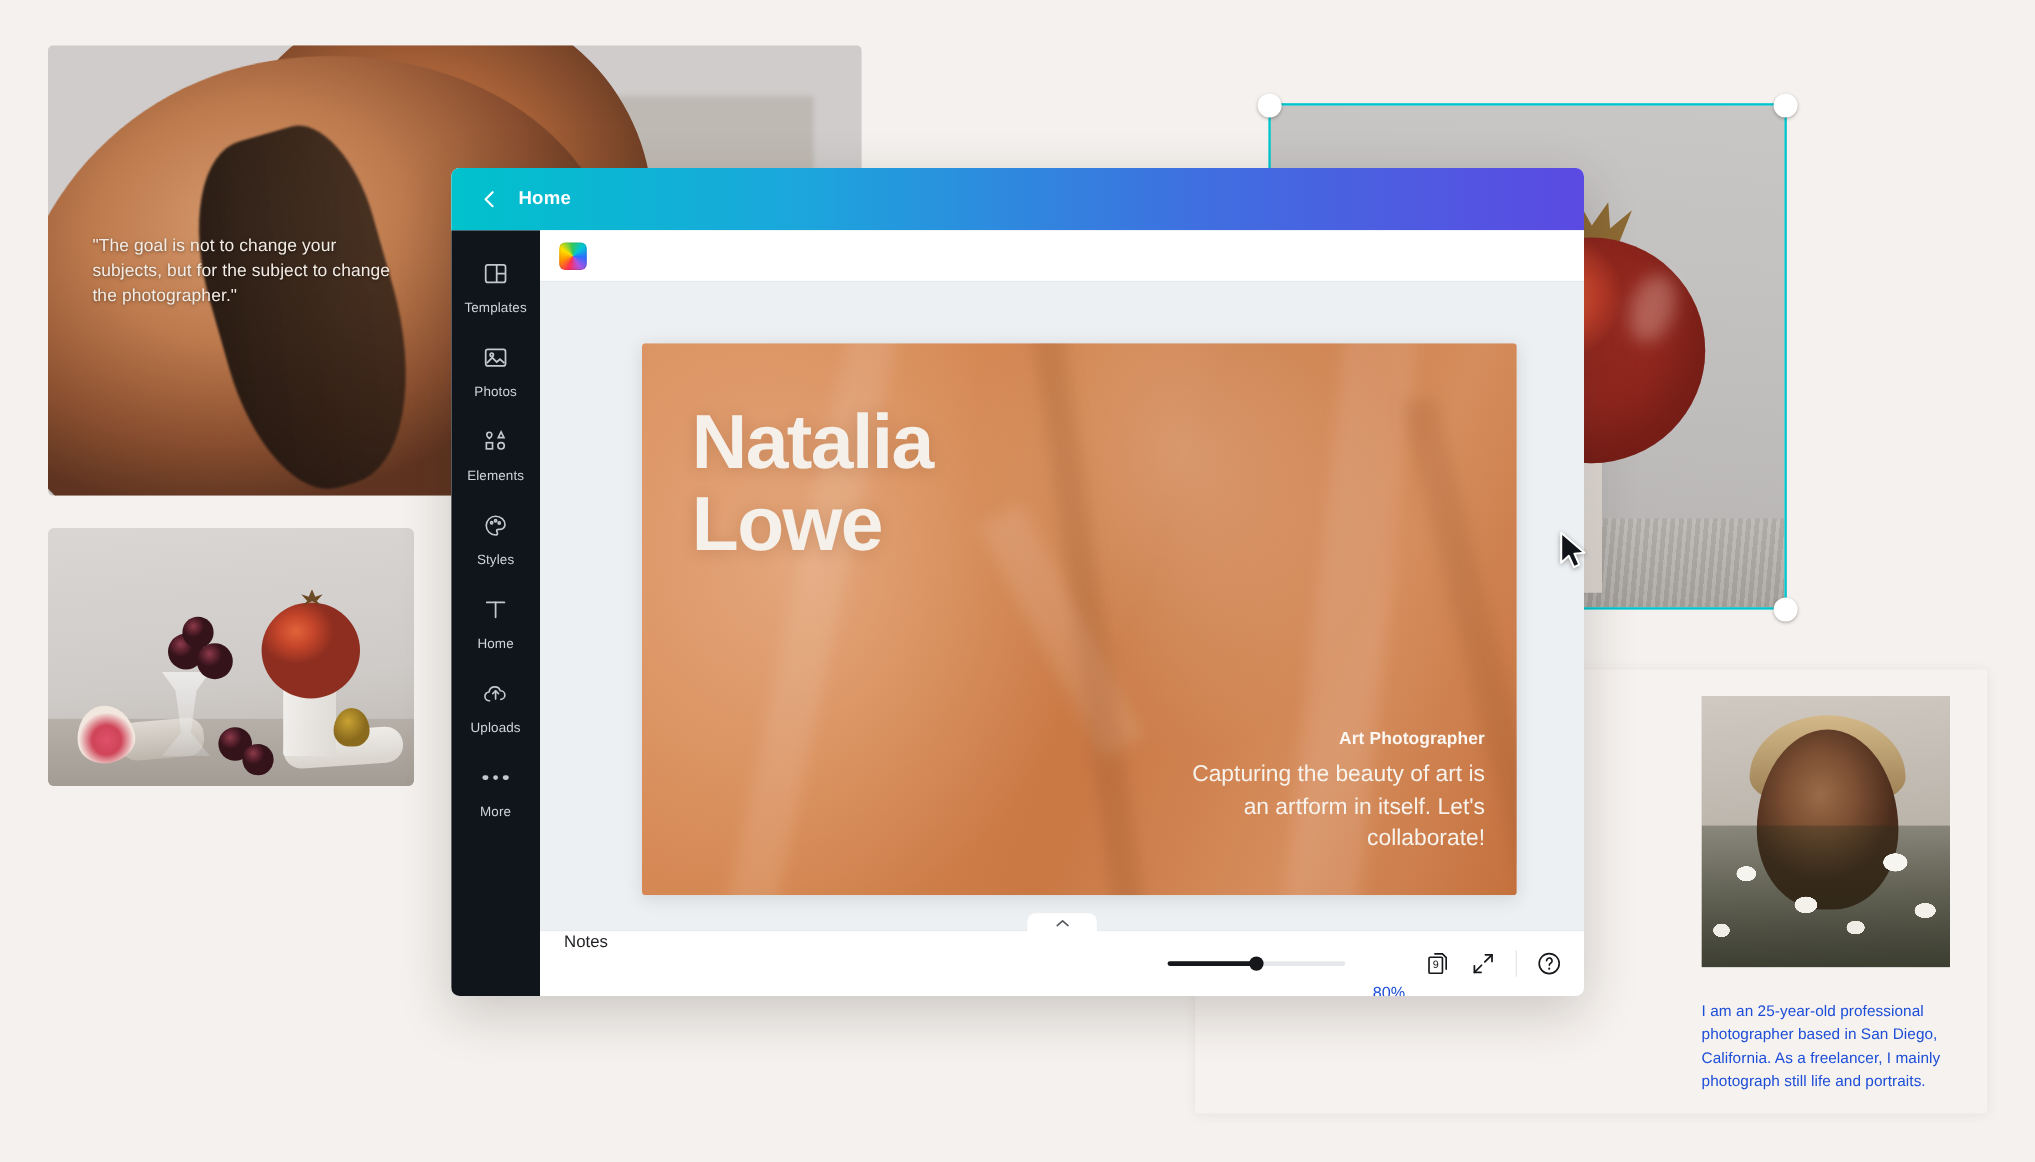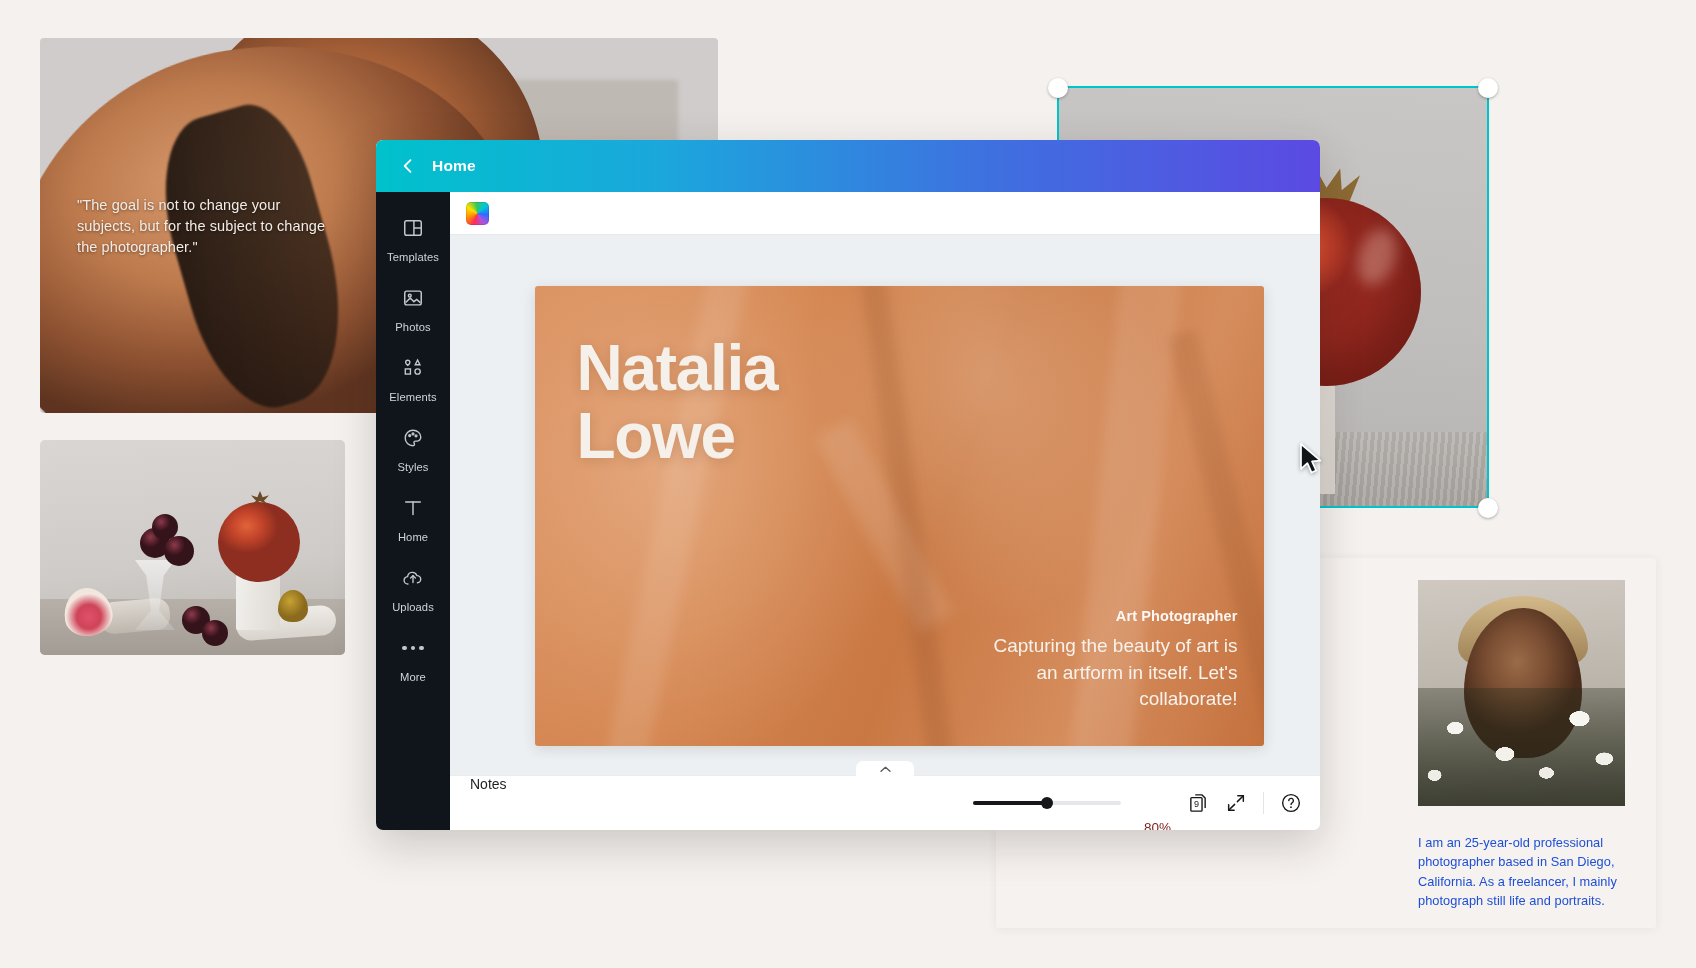--- a/index.html
+++ b/index.html
@@ -232,21 +232,21 @@
     position:absolute;left:50%;transform:translateX(-50%);top:-15px;
     width:58px;height:16px;background:#fff;border-radius:7px 7px 0 0;
     display:flex;align-items:center;justify-content:center;
   }
   #notes-label{font-size:14px;color:#1d1f22;}
   #zoom-controls{margin-left:auto;display:flex;align-items:center;gap:16px;}
   #zoom-slider{width:148px;height:4px;border-radius:2px;background:#e5e7ea;position:relative;}
   #zoom-slider .fill{position:absolute;left:0;top:0;height:100%;width:50%;background:#15171a;border-radius:2px;}
   #zoom-slider .thumb{position:absolute;left:50%;top:50%;transform:translate(-50%,-50%);
     width:12px;height:12px;border-radius:50%;background:#15171a;}
-  #zoom-value{font-size:13.5px;color:#7f1d1d;min-width:34px;text-align:right;margin-top:48px;}
+  #zoom-value{font-size:13.5px;color:#1d4ed8;min-width:34px;text-align:right;margin-top:48px;}
   .tool-icon{width:22px;height:22px;display:block;cursor:pointer;}
   #pages-badge{
     position:relative;width:22px;height:22px;
   }
   #pages-count{
     position:absolute;left:0;top:0;width:100%;height:100%;
     display:flex;align-items:center;justify-content:center;
     font-size:9px;color:#15171a;padding-right:3px;padding-top:2px;box-sizing:border-box;
   }
   #bar-divider{width:1px;height:22px;background:#e2e5e8;}

